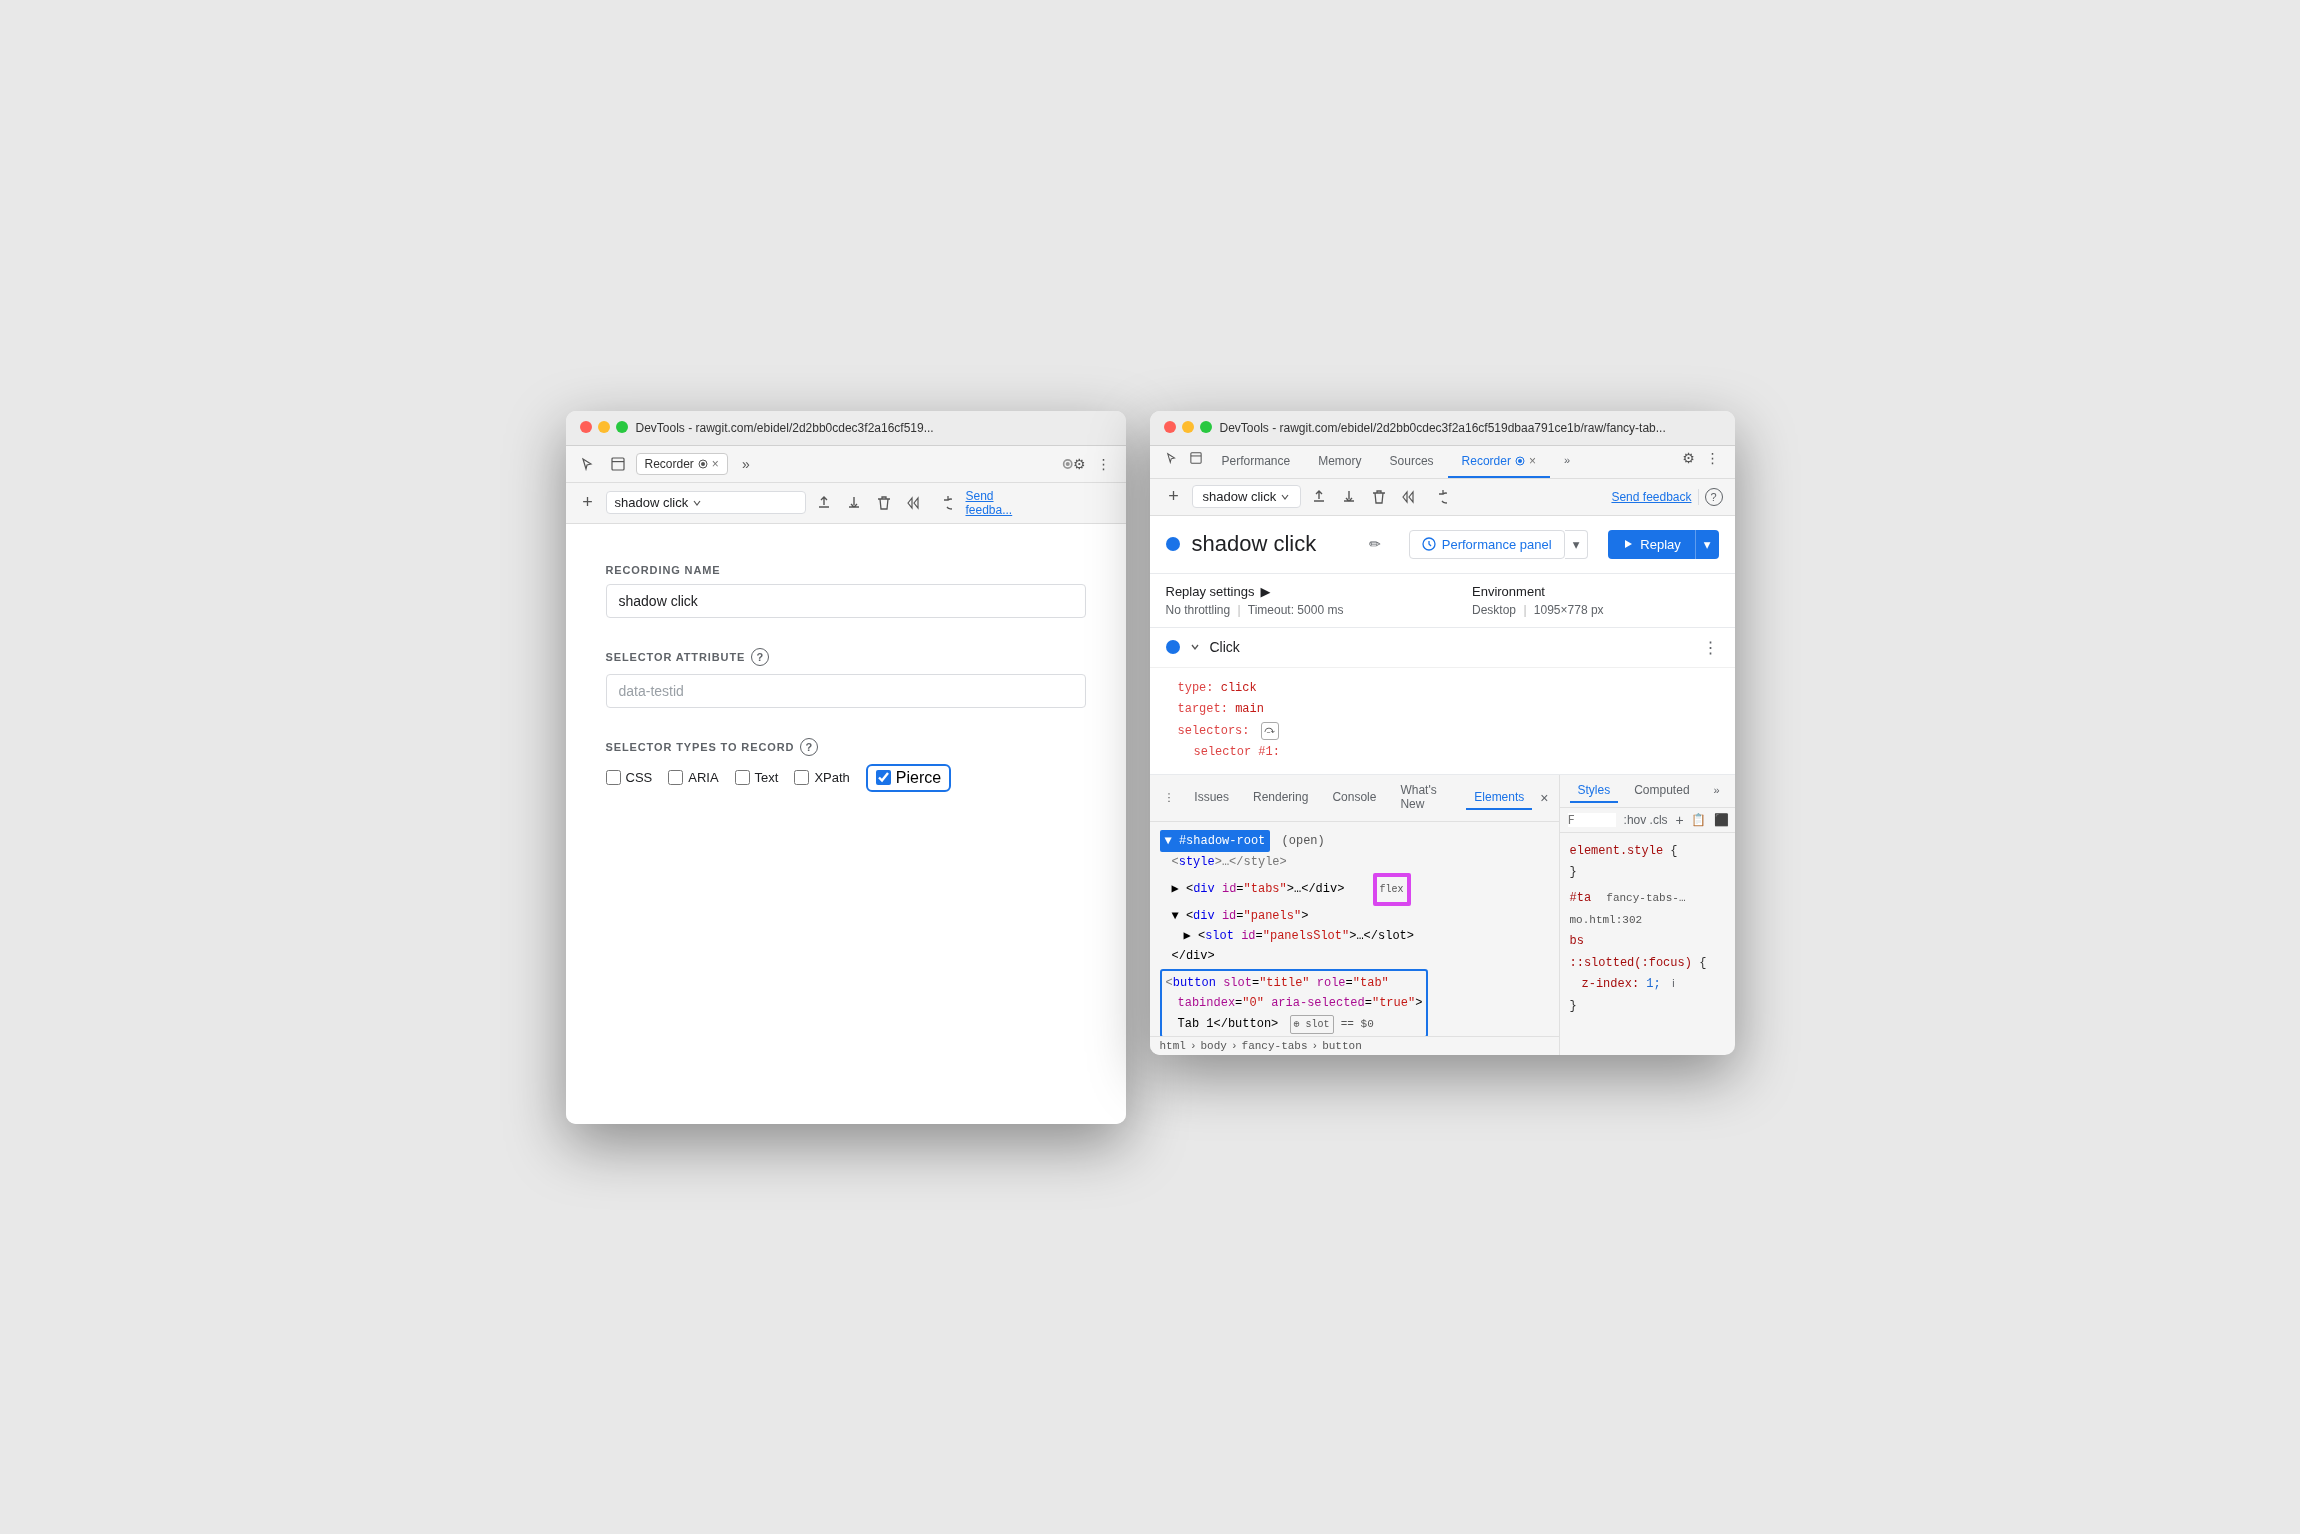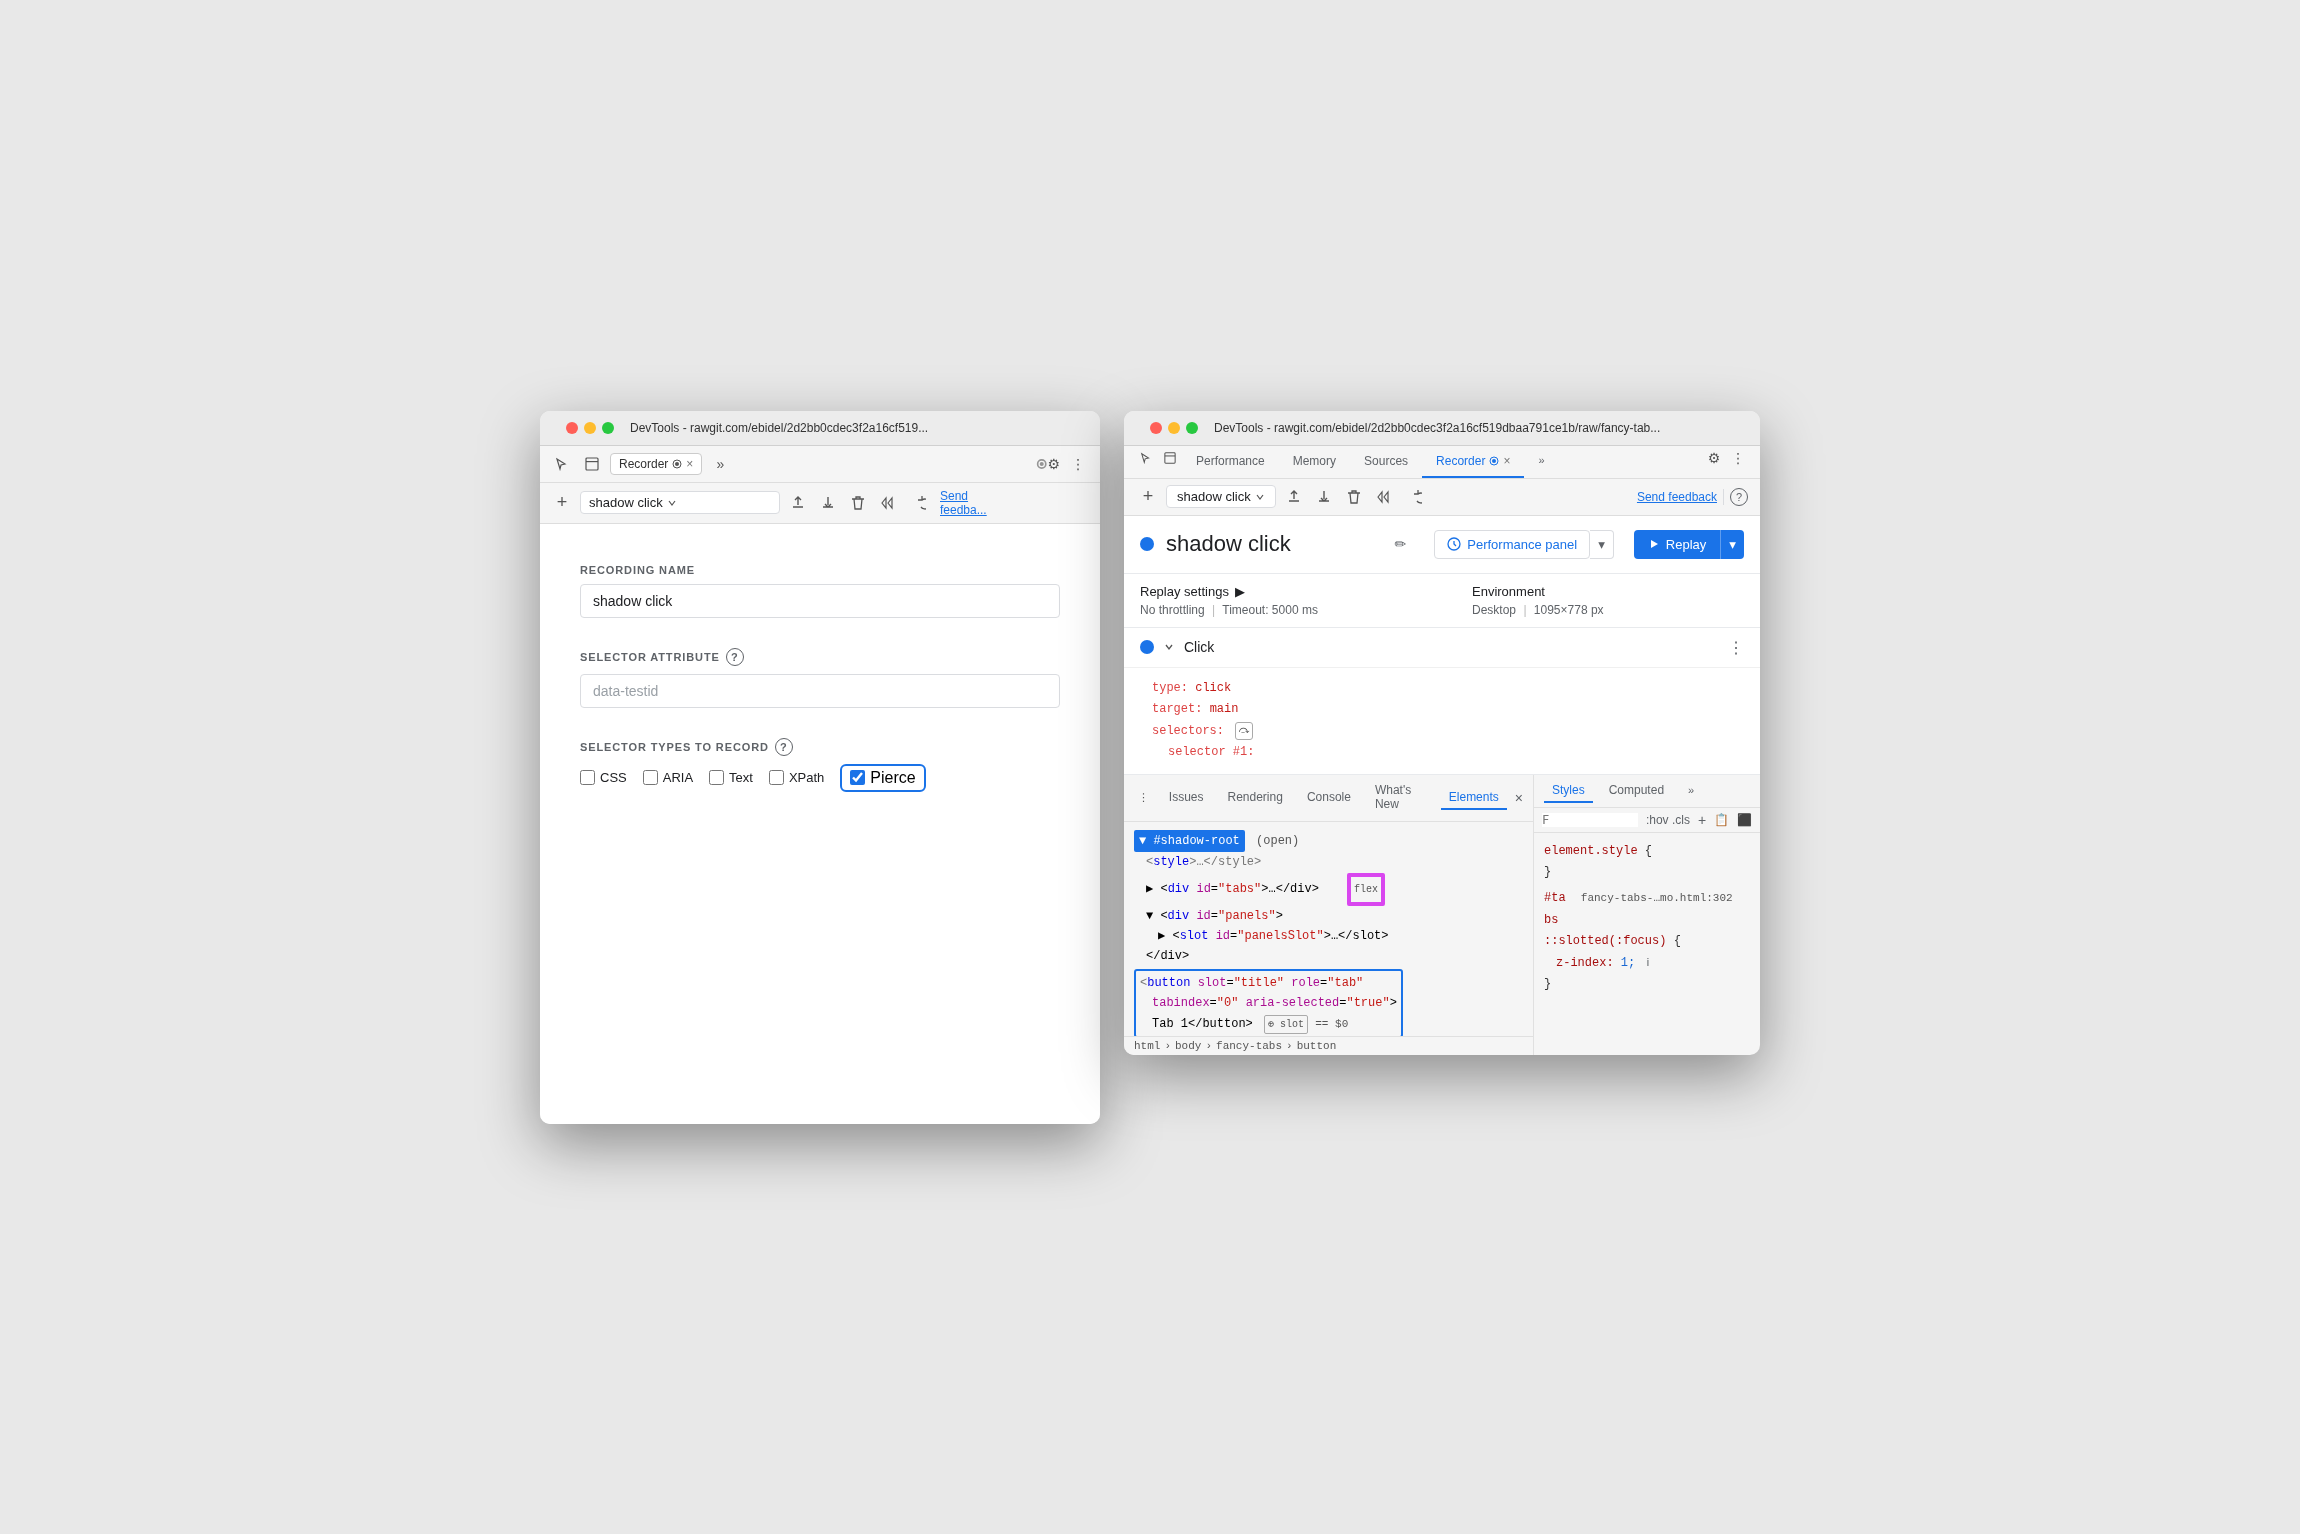--- a/index.html
+++ b/index.html
@@ -26,30 +26,28 @@
       box-shadow: 0 20px 60px rgba(0,0,0,0.4);
       overflow: hidden;
       position: relative;
     }
 
     .window-left {
       width: 560px;
     }
 
     .window-right {
-      width: 636px;
+      width: 585px;
     }
 
     .title-bar {
       background: #ececec;
-      padding: 10px 26px;
-      display: flex;
-      align-items: center;
+      padding: 10px 14px;
+      display: flex;
       border-bottom: 1px solid #d0d0d0;
-      gap: 8px;
     }
 
     .traffic-lights {
       display: flex;
       gap: 6px;
       margin-right: 8px;
     }
 
     .traffic-light {
       width: 12px;

